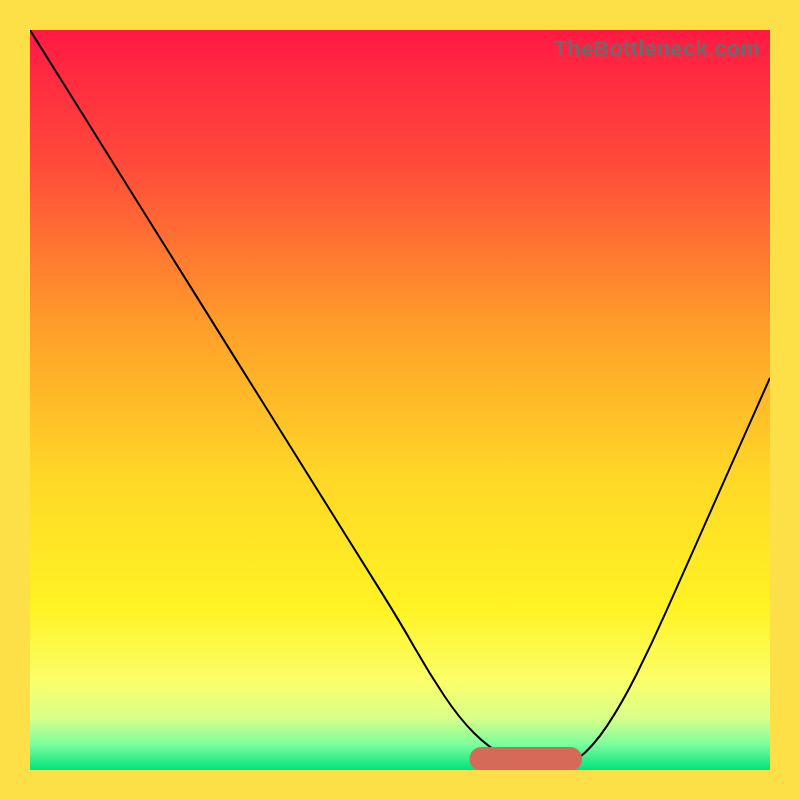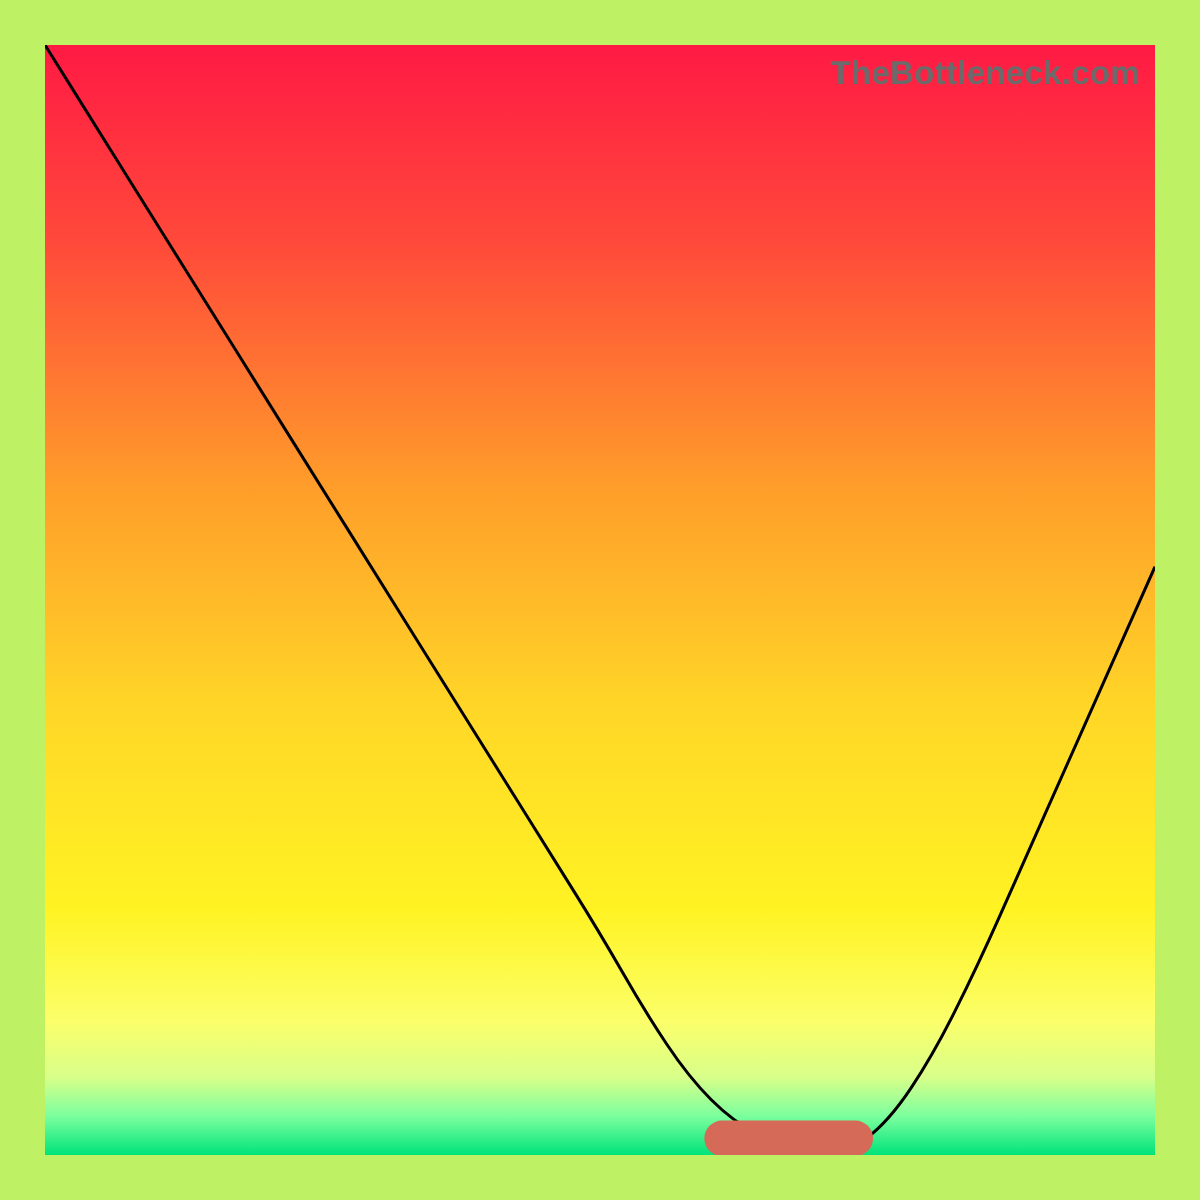--- a/index.html
+++ b/index.html
@@ -7,21 +7,21 @@
     padding: 0;
     width: 800px;
     height: 800px;
     background: #000;
     overflow: hidden;
   }
   .frame {
     position: relative;
     width: 800px;
     height: 800px;
-    background: #bef264;
+    background: #fde047;
   }
   .plot {
     position: absolute;
     left: 30px;
     top: 30px;
     width: 740px;
     height: 740px;
     overflow: hidden;
   }
   .gradient {

